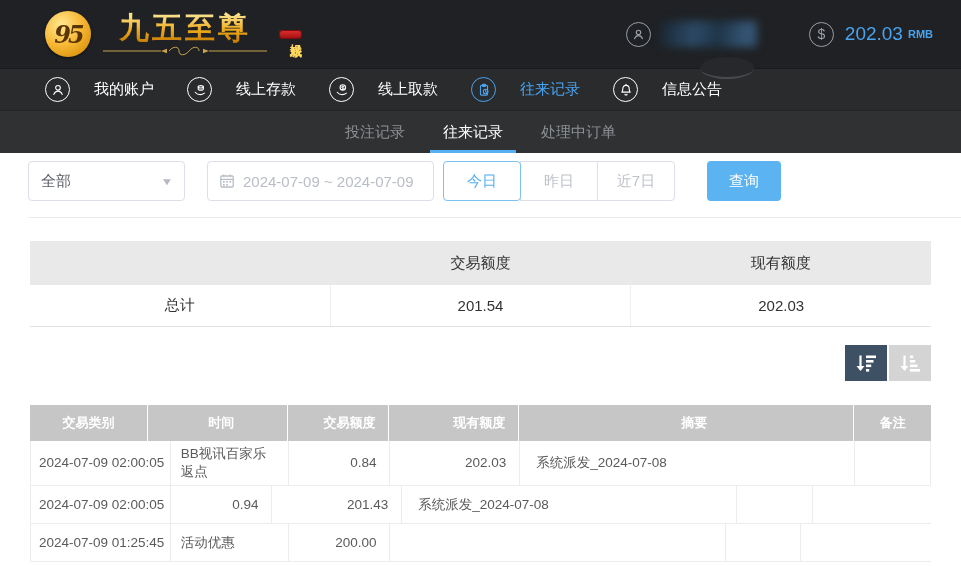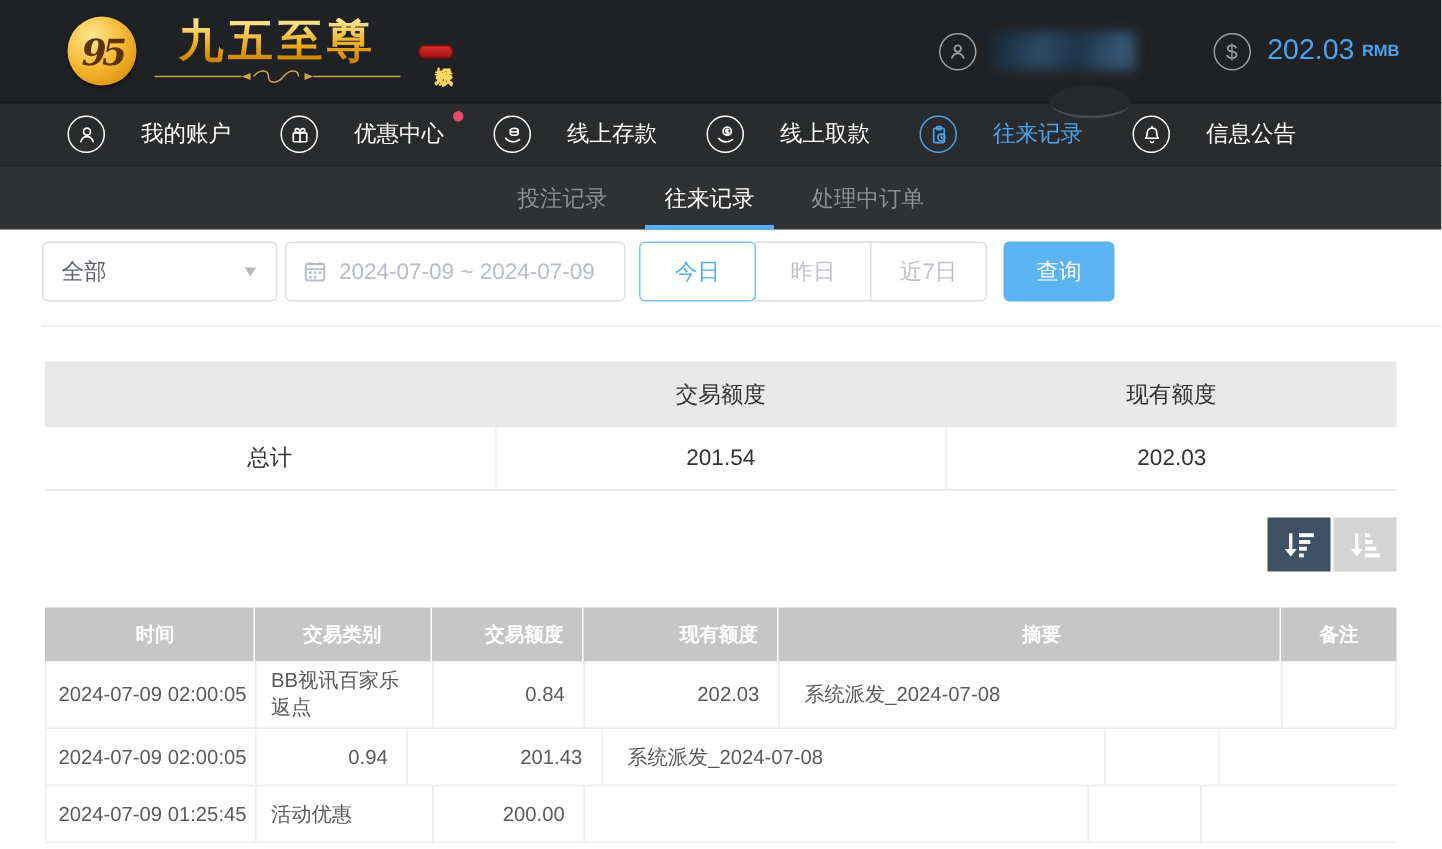--- a/index.html
+++ b/index.html
@@ -63,33 +63,33 @@
   .subtab.active::after { content:""; position:absolute; left:0; right:0; bottom:0;
     height:3px; background:#55aff0; }
 
   
   .filter-row { display:flex; align-items:center; margin:8px 28px 0; }
   .select-box { width:157px; height:40px; border:1px solid #dcdfe6; border-radius:4px;
     display:flex; align-items:center; justify-content:space-between; padding:0 12px;
     color:#5b5f66; font-size:15px; cursor:pointer; background:#fff;text-align:center; }
   .caret { color:#b6b9bf; font-size:10px; transform:scaleX(1.3); }
   .date-box { width:227px; height:40px; border:1px solid #dcdfe6; border-radius:4px;
-    margin-left:5px; display:flex; align-items:center; gap:8px; padding:0 11px;
+    margin-left:22px; display:flex; align-items:center; gap:8px; padding:0 11px;
     color:#b9bec6; font-size:15px; cursor:pointer; background:#fff; }
   .cal-icon { line-height:0; color:#b9bec6; }
   .cal-icon svg { width:16px; height:16px; stroke:currentColor; fill:none; stroke-width:1.3; }
   .quick-group { display:flex; margin-left:9px; }
   .quick-btn { width:78px; height:40px; border:1px solid #dcdfe6; background:#fff;
     display:flex; align-items:center; justify-content:center; font-size:15px;
     color:#bfc3c9; cursor:pointer; margin-left:-1px; position:relative; }
   .quick-btn:first-child { border-radius:4px 0 0 4px; margin-left:0; }
   .quick-btn:last-child { border-radius:0 4px 4px 0; }
   .quick-btn.active { color:#54aef0; border-color:#7cc2f5; z-index:2; border-radius:4px; }
   .search-btn { width:74px; height:40px; background:#5cb3f1; color:#fff; border-radius:4px;
-    margin-left:11px; display:flex; align-items:center; justify-content:center;
+    margin-left:32px; display:flex; align-items:center; justify-content:center;
     font-size:15px; cursor:pointer; }
 
   .divider { border-top:1px solid #ebebeb; margin:16px 0 0 28px; }
 
   
   .summary-table { margin:23px 30px 0; }
   .sum-header { display:flex; background:#e9e9e9; height:44px; align-items:center; }
   .sum-hcell { flex:1; text-align:center; font-size:15px; color:#333; }
   .sum-row { display:flex; height:42px; align-items:center; background:#fff;
     border-bottom:1px solid #e3e3e3; }
@@ -170,31 +170,20 @@
   <div class="nav-item">
     <span class="nav-icon">
       <svg viewBox="0 0 20 20">
           <circle cx="10" cy="7.2" r="2.9"></circle>
         <path d="M4.8 15.5c1.1-2.9 3.2-4.1 5.2-4.1s4.1 1.2 5.2 4.1"></path>
         </svg>
     </span>
     <span>我的账户</span>
   </div>
 
-  <div class="nav-item">
-    <span class="nav-icon">
-      <svg viewBox="0 0 20 20">
-          <rect x="4.4" y="8.2" width="11.2" height="7.4" rx="0.8"></rect>
-        <line x1="10" y1="8.2" x2="10" y2="15.6"></line>
-        <path d="M10 8.2C7.6 8.2 6 7.5 6 6c0-1.4 2-1.8 3-.7.7.8 1 2.9 1 2.9s.3-2.1 1-2.9c1-1.1 3-.7 3 .7 0 1.5-1.6 2.2-4 2.2z"></path>
-        </svg>
-    </span>
-    <span>优惠中心</span>
-    <span class="red-dot"></span>
-  </div>
 
   <div class="nav-item">
     <span class="nav-icon">
       <svg viewBox="0 0 20 20">
           <ellipse cx="11" cy="6" rx="3.2" ry="1.5"></ellipse>
         <path d="M7.8 6v2.7c0 .9 1.4 1.5 3.2 1.5s3.2-.6 3.2-1.5V6"></path>
         <path d="M4 12.8c1.6 1.9 3.8 3 6.3 3 2 0 3.7-.7 5.1-1.9"></path>
         </svg>
     </span>
     <span>线上存款</span>
@@ -312,22 +301,22 @@
         <rect x="12" y="7" width="5.2" height="2.6"></rect>
         <rect x="12" y="11.5" width="7.5" height="2.6"></rect>
         <rect x="12" y="16" width="10" height="2.6"></rect>
         </g>
     </svg>
   </div>
 </div>
 
 <div class="records-table">
   <div class="rec-header">
+    <div class="rec-hcell c1">交易类别</div>
     <div class="rec-hcell c0">时间</div>
-    <div class="rec-hcell c1">交易类别</div>
     <div class="rec-hcell c2">交易额度</div>
     <div class="rec-hcell c3">现有额度</div>
     <div class="rec-hcell c4">摘要</div>
     <div class="rec-hcell c5">备注</div>
   </div>
 
   <div class="rec-row">
     <div class="rec-cell c0">2024-07-09 02:00:05</div>
     <div class="rec-cell c1">BB视讯百家乐返点</div>
     <div class="rec-cell c2">0.84</div>

